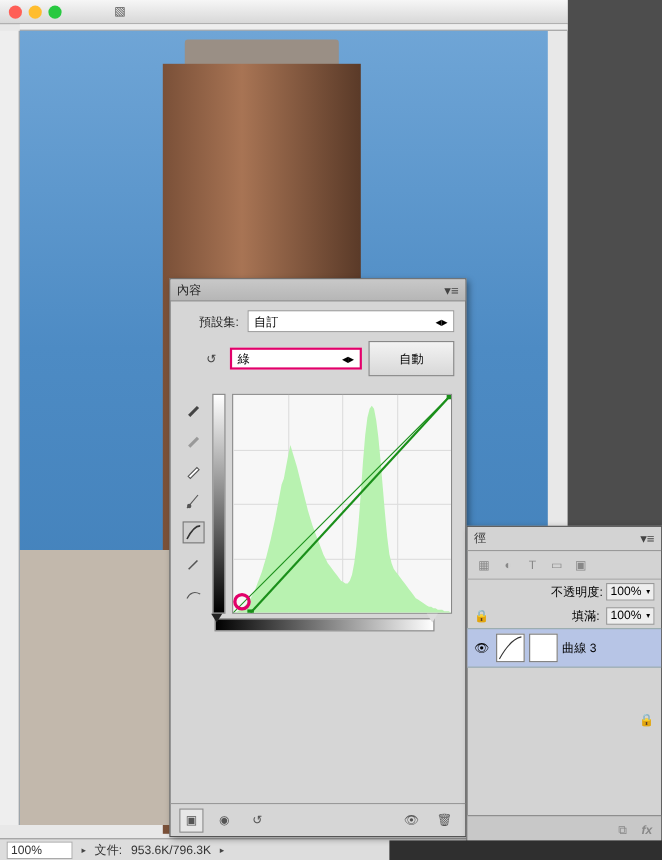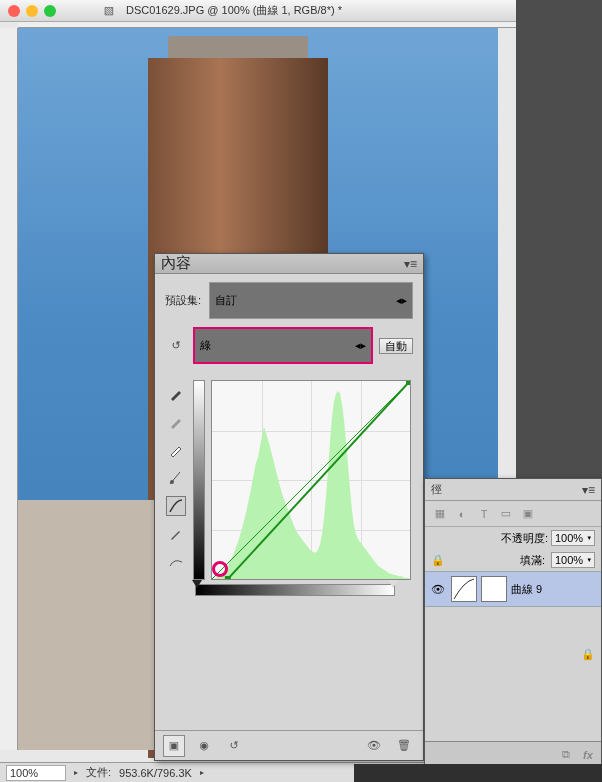--- a/index.html
+++ b/index.html
@@ -25,32 +25,32 @@
 .building2{ position:absolute; right:0; bottom:0; width:180px; height:150px; background:#b5a998;}
 .ruler-v{ position:absolute; left:0; top:28px; width:18px; height:722px; background:#eee; border-right:1px solid #999;}
 .ruler-h{ position:absolute; left:18px; top:22px; width:498px; height:6px; background:#eee; border-bottom:1px solid #999;}
 .statusbar{ position:absolute; left:0; bottom:0; height:20px; width:516px; background:#ddd; border-top:1px solid #999; display:flex; align-items:center; padding:0 6px; gap:8px; font-size:10px; color:#333;}
 .statusbar .zoom{ width:60px; background:#fff; border:1px solid #aaa; padding:1px 3px;}
 .chev{ font-size:8px; color:#444; }
 
 
 .panel{ position:absolute; left:154px; top:253px; width:270px; height:508px; background:#d6d6d6; border:1px solid #555; box-shadow:2px 2px 6px rgba(0,0,0,.4);}
 .panel-header{ height:20px; background:linear-gradient(#c8c8c8,#b6b6b6); border-bottom:1px solid #888; display:flex; align-items:center; padding:0 6px;}
-.panel-title{ font-size:15px; color:#222;}
+.panel-title{ font-size:11px; color:#222;}
 .panel-menu{ margin-left:auto; font-size:12px; color:#444;}
 .adj-row{ height:26px; display:flex; align-items:center; padding:0 8px; gap:6px; border-bottom:1px solid #b5b5b5;}
 .adj-row .icon-btn{ width:20px; height:20px; border:1px solid #999; background:#e9e9e9; display:flex; align-items:center; justify-content:center;}
 .adj-row .curves-thumb{ width:20px; height:20px; background:#fff; border:1px solid #888; position:relative;}
 .adj-row .curves-thumb::after{content:""; position:absolute; left:2px; top:2px; right:2px; bottom:2px; background:radial-gradient(circle at 30% 70%, #000 3px, transparent 3px);}
-.controls { padding:8px 10px; }
+.controls { padding:8px 10px;margin-left:16px; }
 .row{ display:flex; align-items:center; gap:6px; margin-bottom:8px;}
 .row label{ font-size:11px; color:#222; min-width:38px;}
-.select{ flex:1; height:37px; background:#737373; border:1px solid #999; padding:0 5px; display:flex; align-items:center; justify-content:space-between;}
+.select{ flex:1; height:20px; background:#ffffff; border:1px solid #999; padding:0 5px; display:flex; align-items:center; justify-content:space-between;}
 .select.hl{ border:2px solid #e2006a;}
-.btn{ height:16px; padding:0 5px; background:linear-gradient(#f3f3f3,#d8d8d8); border:1px solid #888; }
+.btn{ height:32px; padding:0 27px; background:linear-gradient(#f3f3f3,#d8d8d8); border:1px solid #888; }
 .icon-swap{ width:22px; height:22px; display:flex; align-items:center; justify-content:center; color:#444;}
 
 .curves-area{ display:flex; gap:6px; padding:0 10px; }
 .eyedrops{ width:22px; display:flex; flex-direction:column; gap:8px; align-items:center; padding-top:4px;}
 .tool-ico{ width:20px; height:20px; display:flex; align-items:center; justify-content:center; color:#555;}
 .tool-ico.active{ background:#cfcfcf; border:1px solid #777;}
 .curve-box{ width:200px; height:200px; background:#f7f7f7; border:1px solid #888; position:relative;}
 .grid-line{ position:absolute; background:#ddd;}
 .gv1{left:25%;top:0;bottom:0;width:1px;} .gv2{left:50%;top:0;bottom:0;width:1px;} .gv3{left:75%;top:0;bottom:0;width:1px;}
 .gh1{top:25%;left:0;right:0;height:1px;} .gh2{top:50%;left:0;right:0;height:1px;} .gh3{top:75%;left:0;right:0;height:1px;}
@@ -86,21 +86,20 @@
 </style>
 </head>
 <body>
 
 <div class="win">
   <div class="titlebar">
     <div class="tl-btn tl-close"></div>
     <div class="tl-btn tl-min"></div>
     <div class="tl-btn tl-max"></div>
     <span class="doc-icon">▧</span>
-    <span class="title">DSC01629.JPG @ 100% (曲線 1, RGB/8*) *</span>
   </div>
   <div class="ruler-v"></div>
   <div class="ruler-h"></div>
   <div class="canvas-wrap">
     <div class="tower-top"></div>
     <div class="tower"></div>
     <div class="building"></div>
     <div class="building2"></div>
   </div>
   <div class="statusbar">
@@ -239,21 +238,21 @@
       </div>
   </div>
   <div class="layer-item">
     <span class="eye">👁</span>
     <div class="layer-thumb">
       <svg width="24" height="24">
           <path d="M2 22 Q12 4 22 2" stroke="#333" fill="none"></path>
         </svg>
     </div>
     <div class="mask-thumb"></div>
-    <span>曲線 9</span>
+    <span>曲線 3</span>
   </div>
   <div class="layer-bottom-item">
     <span class="tiny-ico">🔒</span>
   </div>
   <div class="layers-footer">
     <span class="tiny-ico">⧉</span>
     <span class="tiny-ico" style="font-style:italic;font-weight:bold;">fx</span>
   </div>
 </div>
 

